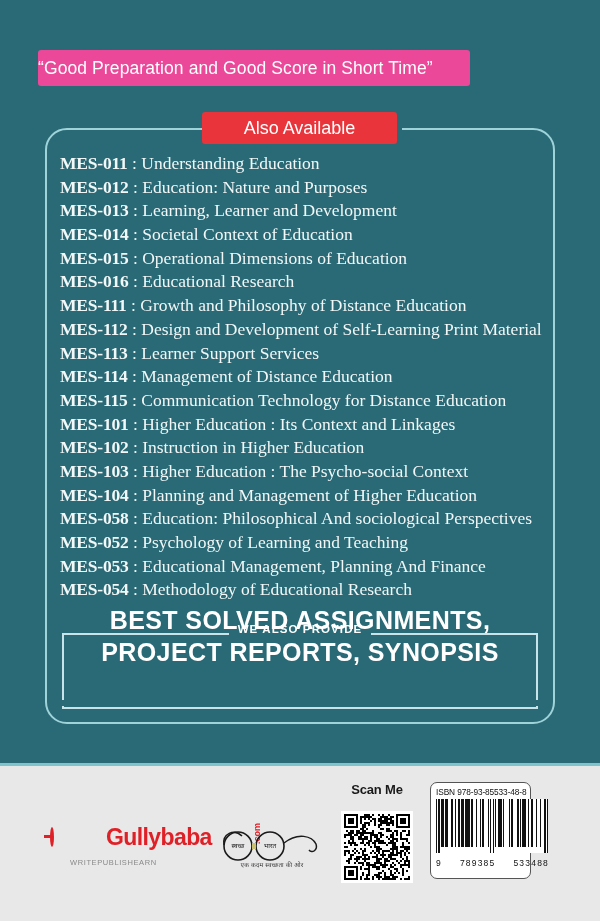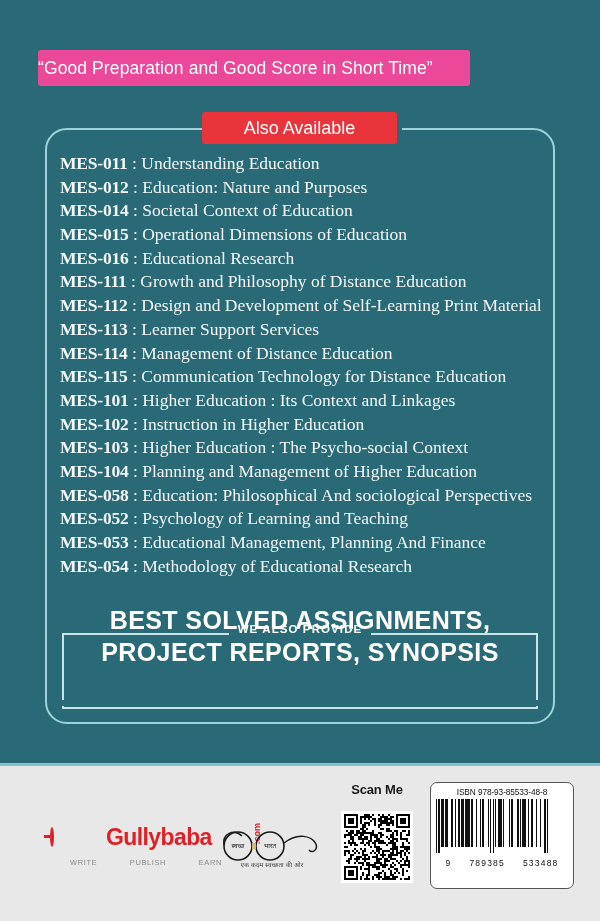--- a/index.html
+++ b/index.html
@@ -236,21 +236,21 @@
     font-family: "Liberation Sans", sans-serif;
     transform: rotate(-90deg);
     transform-origin: left bottom;
     display: inline-block;
     margin-left: 2px;
     position: relative;
     top: 2px;
   }
   .gb-sub {
     display: flex;
-    justify-content: space-between;
+    justify-content: flex-start;
     width: 152px;
     margin-left: 20px;
     margin-top: 8px;
   }
   .gb-sub span {
     color: #8a8a8a;
     font-size: 7.5px;
     letter-spacing: 0.6px;
     font-family: "Liberation Sans", sans-serif;
   }
@@ -303,25 +303,25 @@
     background: #ffffff;
     padding: 3px;
     box-sizing: content-box;
   }
 
   
   .isbn-block {
     position: absolute;
     left: 430px;
     top: 782px;
-    width: 144px;
+    width: 101px;
     background: #ffffff;
     border: 1.5px solid #555555;
     border-radius: 7px;
-    padding: 4px 5px 20px 5px;
+    padding: 4px 5px 10px 5px;
     box-sizing: border-box;
   }
   .isbn-text {
     color: #111111;
     font-size: 8.3px;
     font-family: "Liberation Sans", sans-serif;
     text-align: center;
     letter-spacing: -0.1px;
     margin-bottom: 2px;
     white-space: nowrap;
@@ -355,20 +355,21 @@
     <div class="frame-notch"></div>
   </div>
 
   <div class="also-badge">
     <div class="also-badge-text">Also Available</div>
   </div>
 
   <div class="course-list">
       <div class="course-row"><span class="course-code">MES-011</span><span class="course-sep"> : </span><span class="course-title">Understanding Education</span></div>
       <div class="course-row"><span class="course-code">MES-012</span><span class="course-sep"> : </span><span class="course-title">Education: Nature and Purposes</span></div>
+      <div class="course-row"><span class="course-code">MES-013</span><span class="course-sep"> : </span><span class="course-title">Learning, Learner and Development</span></div>
       <div class="course-row"><span class="course-code">MES-014</span><span class="course-sep"> : </span><span class="course-title">Societal Context of Education</span></div>
       <div class="course-row"><span class="course-code">MES-015</span><span class="course-sep"> : </span><span class="course-title">Operational Dimensions of Education</span></div>
       <div class="course-row"><span class="course-code">MES-016</span><span class="course-sep"> : </span><span class="course-title">Educational Research</span></div>
       <div class="course-row"><span class="course-code">MES-111</span><span class="course-sep"> : </span><span class="course-title">Growth and Philosophy of Distance Education</span></div>
       <div class="course-row"><span class="course-code">MES-112</span><span class="course-sep"> : </span><span class="course-title">Design and Development of Self-Learning Print Material</span></div>
       <div class="course-row"><span class="course-code">MES-113</span><span class="course-sep"> : </span><span class="course-title">Learner Support Services</span></div>
       <div class="course-row"><span class="course-code">MES-114</span><span class="course-sep"> : </span><span class="course-title">Management of Distance Education</span></div>
       <div class="course-row"><span class="course-code">MES-115</span><span class="course-sep"> : </span><span class="course-title">Communication Technology for Distance Education</span></div>
       <div class="course-row"><span class="course-code">MES-101</span><span class="course-sep"> : </span><span class="course-title">Higher Education : Its Context and Linkages</span></div>
       <div class="course-row"><span class="course-code">MES-102</span><span class="course-sep"> : </span><span class="course-title">Instruction in Higher Education</span></div>

